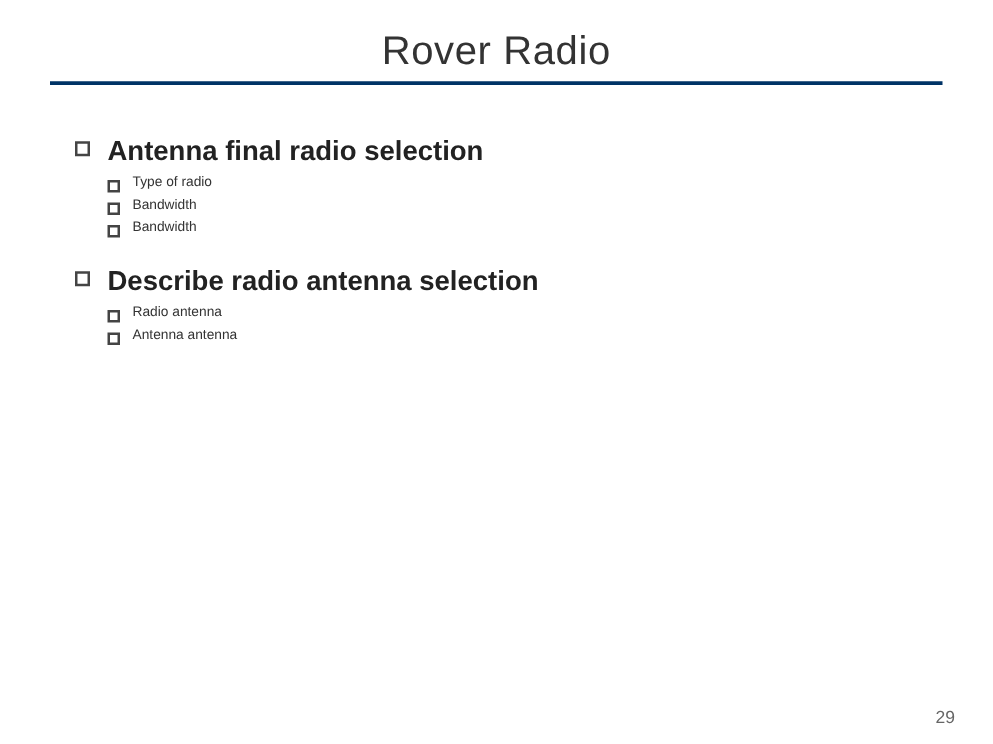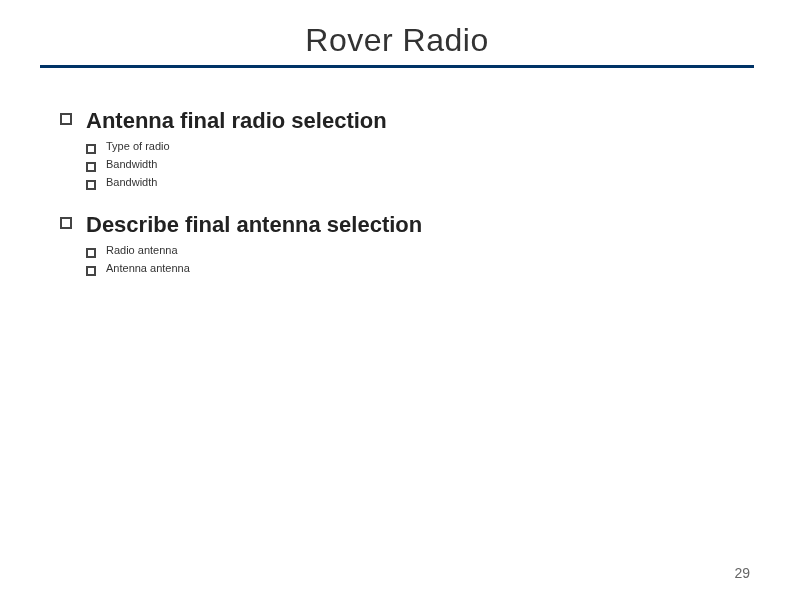--- a/index.html
+++ b/index.html
@@ -98,21 +98,21 @@
     }
 
     .sub-item-text {
       font-size: 11px;
       color: #333333;
     }
 
     .page-number {
       position: absolute;
       bottom: 14px;
-      right: 44px;
+      right: 30px;
       font-size: 14px;
       color: #666666;
     }
 
     .main-item-block {
       flex: 1;
     }
   </style>
 </head>
 <body>
@@ -142,21 +142,21 @@
               <li>
                 <div class="sub-bullet-square"></div>
                 <span class="sub-item-text">Bandwidth</span>
               </li>
             </ul>
           </div>
         </li>
         <li>
           <div class="bullet-square"></div>
           <div class="main-item-block">
-            <div class="main-item-text">Describe final antenna selection</div>
+            <div class="main-item-text">Describe radio antenna selection</div>
             <ul class="sub-list">
               <li>
                 <div class="sub-bullet-square"></div>
                 <span class="sub-item-text">Radio antenna</span>
               </li>
               <li>
                 <div class="sub-bullet-square"></div>
                 <span class="sub-item-text">Antenna antenna</span>
               </li>
             </ul>

